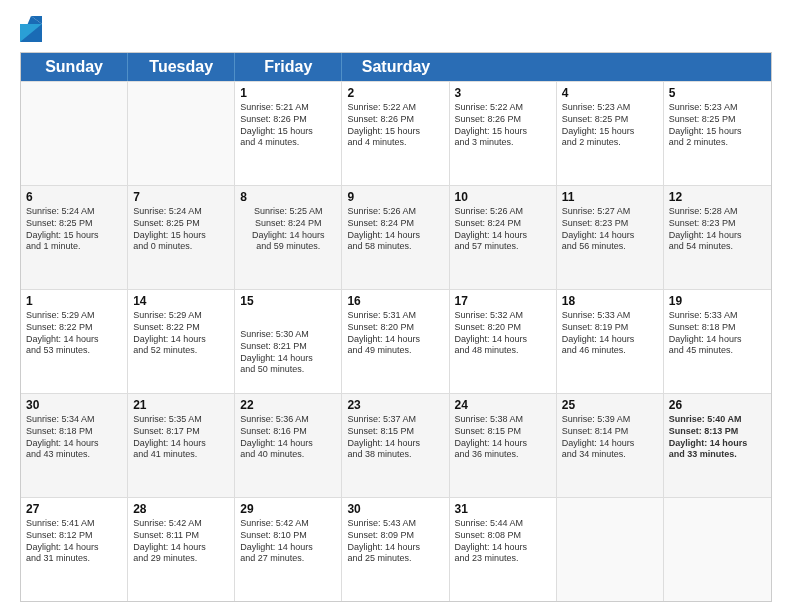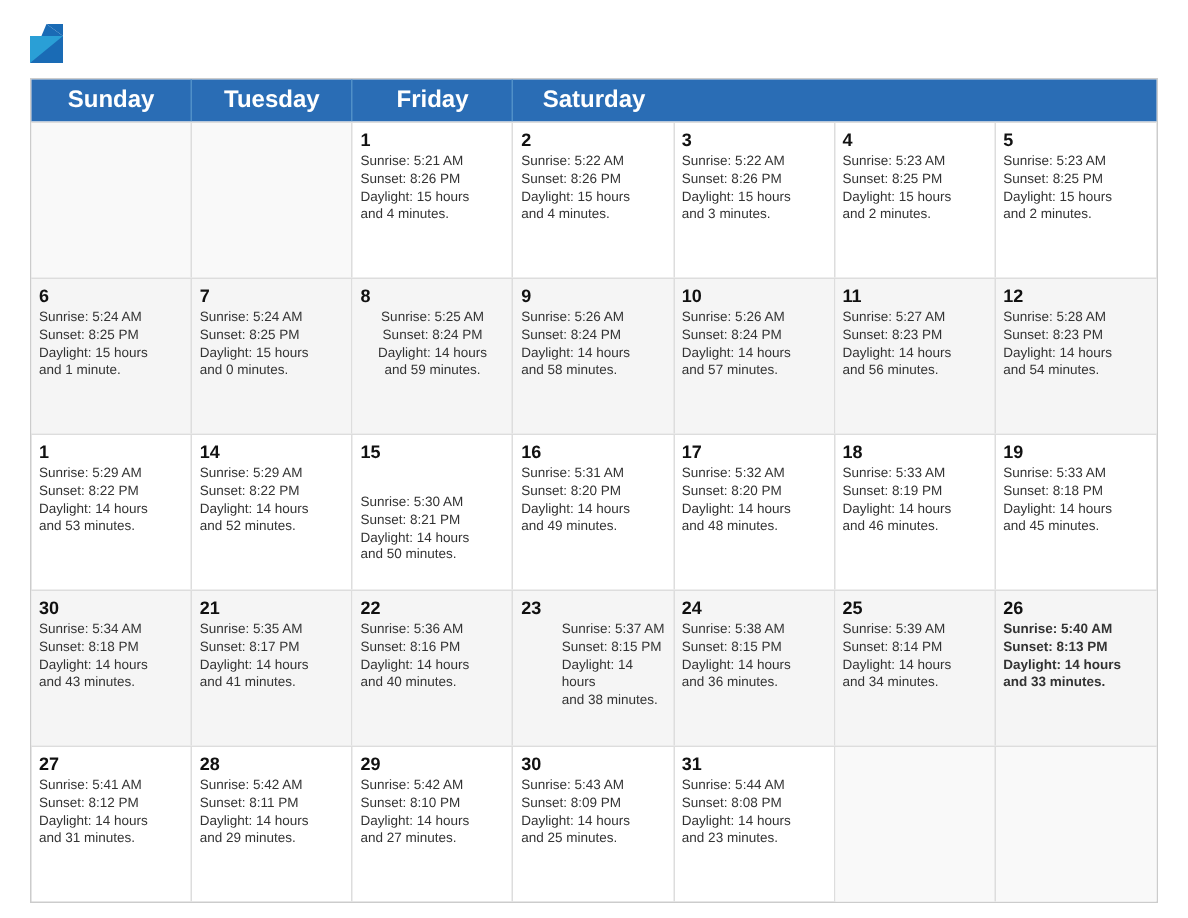--- a/index.html
+++ b/index.html
@@ -302,21 +302,21 @@
           </div>
           <div class="cal-cell shaded">
             <div class="day-num">22</div>
             <div class="cell-text" style="white-space: pre-line;">Sunrise: 5:36 AM
 Sunset: 8:16 PM
 Daylight: 14 hours
 and 40 minutes.</div>
           </div>
           <div class="cal-cell shaded">
             <div class="day-num">23</div>
-            <div class="cell-text" style="white-space: pre-line; margin-left: 27px;">Sunrise: 5:37 AM
+            <div class="cell-text" style="white-space: pre-line;">Sunrise: 5:37 AM
 Sunset: 8:15 PM
 Daylight: 14 hours
 and 38 minutes.</div>
           </div>
           <div class="cal-cell shaded">
             <div class="day-num">24</div>
             <div class="cell-text" style="white-space: pre-line;">Sunrise: 5:38 AM
 Sunset: 8:15 PM
 Daylight: 14 hours
 and 36 minutes.</div>

